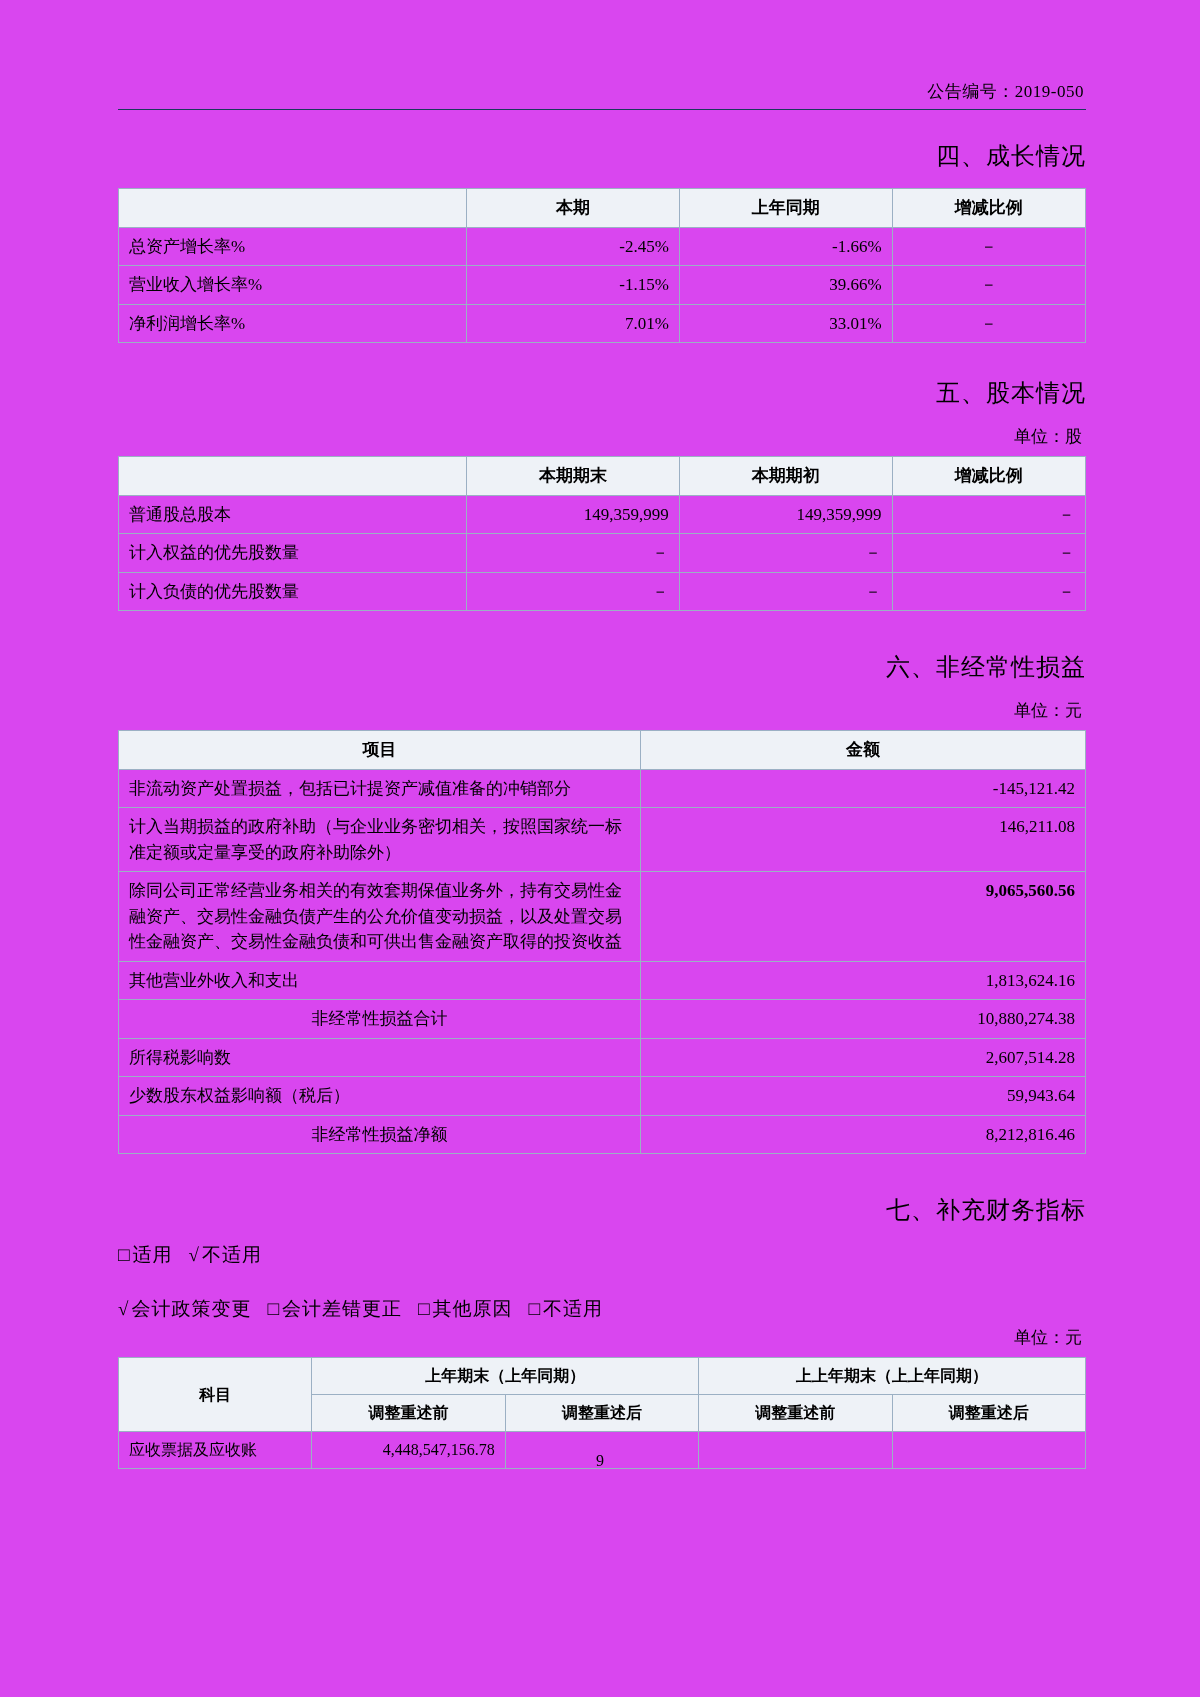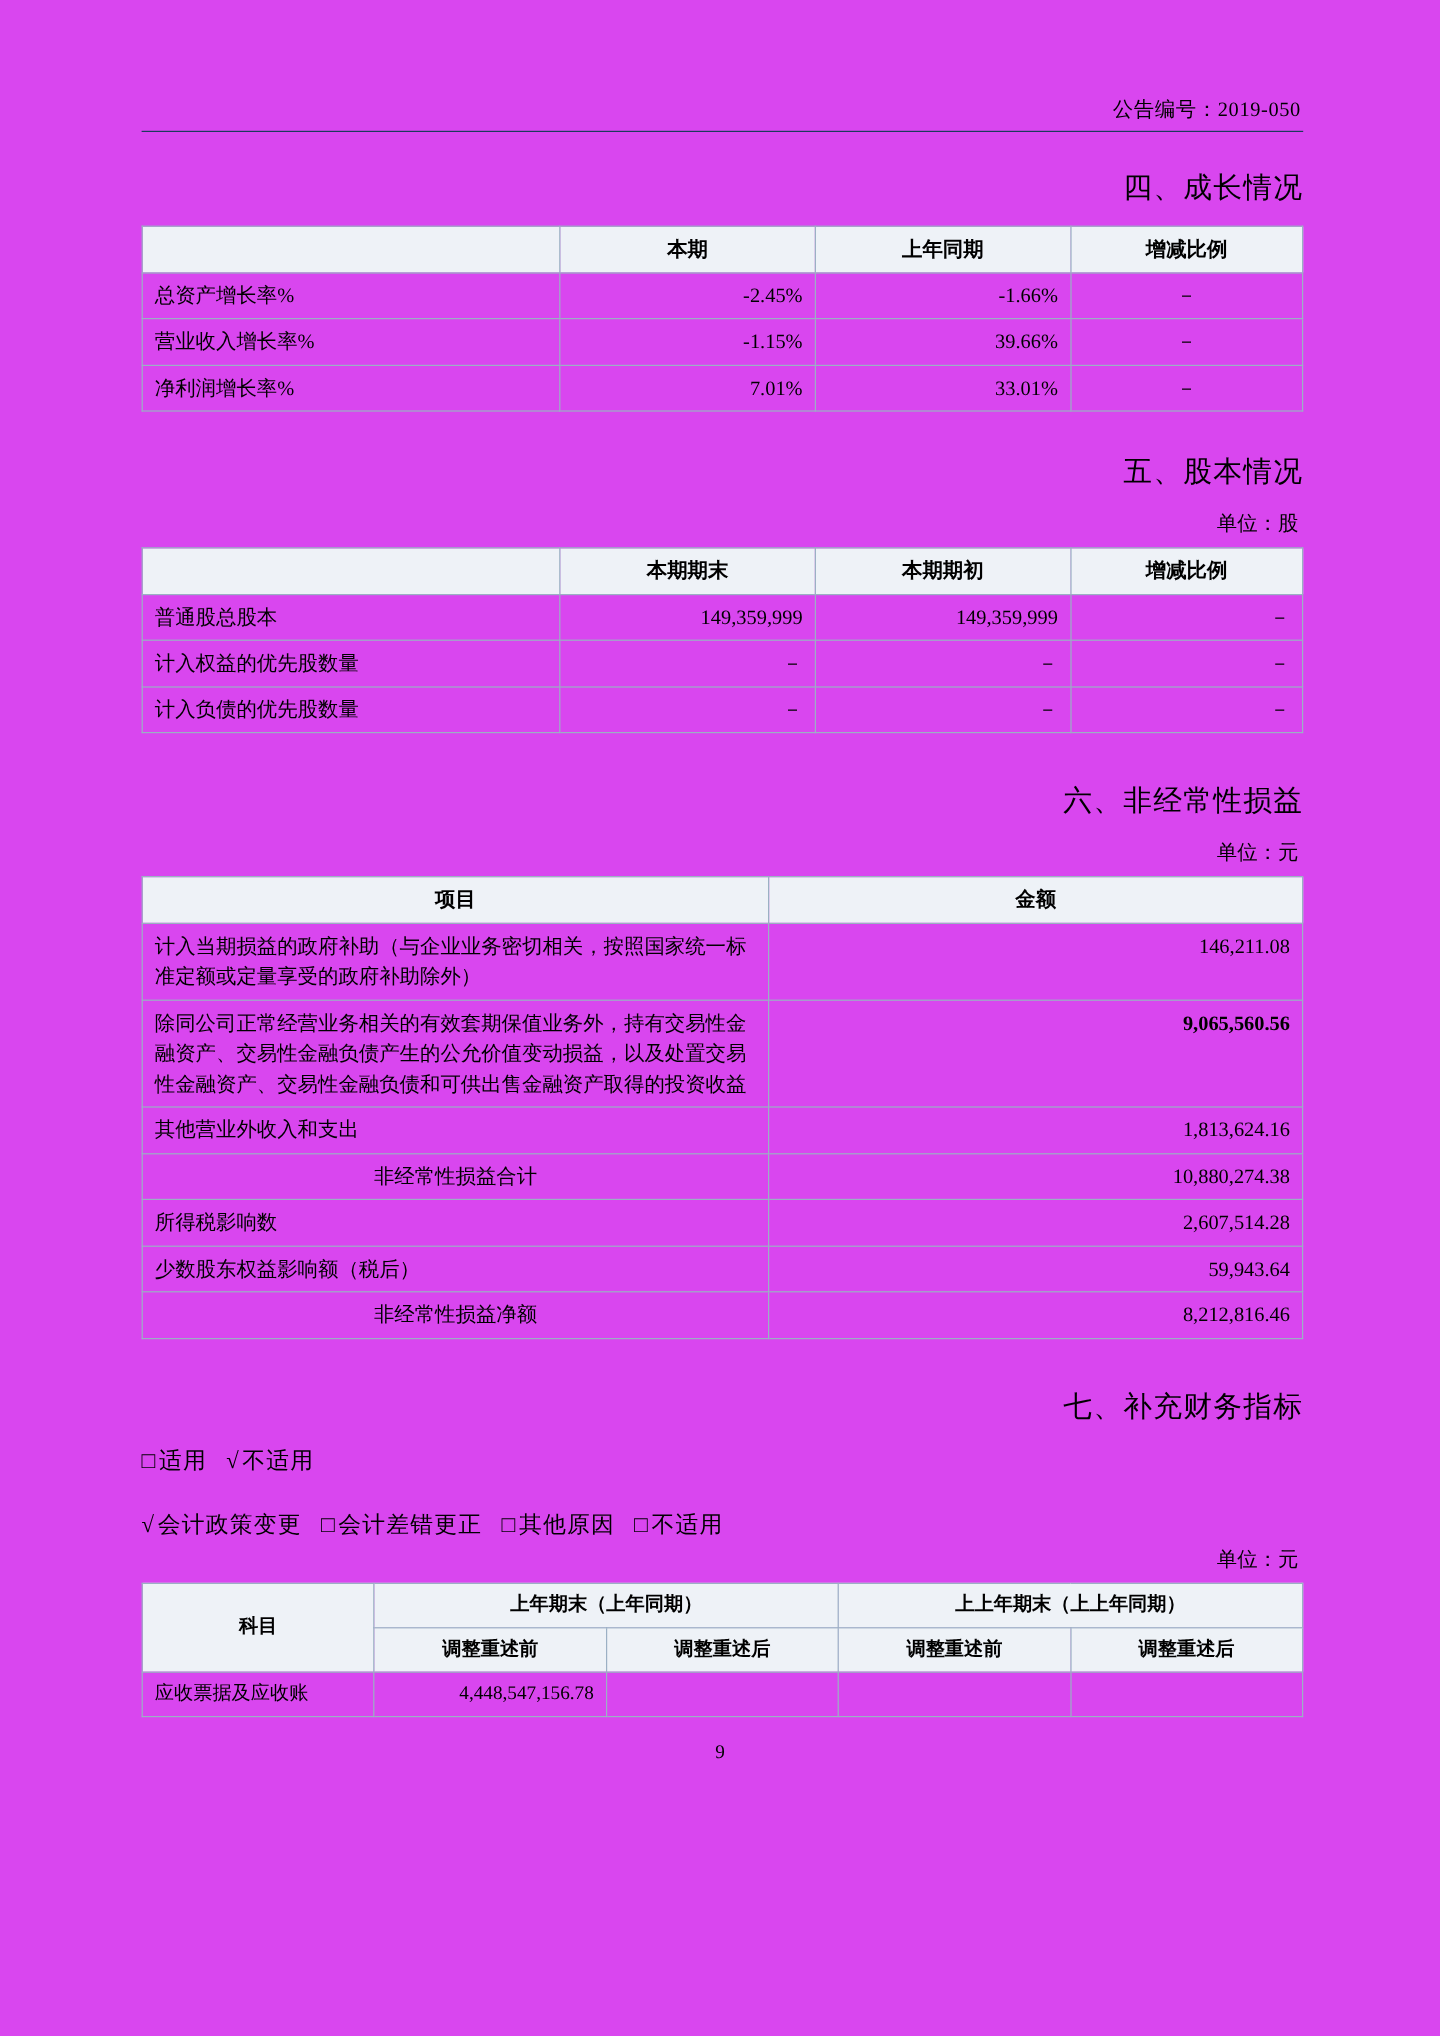--- a/index.html
+++ b/index.html
@@ -226,20 +226,24 @@
           <col class="c2">
         </colgroup>
       <thead>
         <tr>
           <th>项目</th>
           <th>金额</th>
         </tr>
       </thead>
       <tbody>
         <tr>
+          <td class="lbl">非流动资产处置损益，包括已计提资产减值准备的冲销部分</td>
+          <td class="num">-145,121.42</td>
+        </tr>
+        <tr>
           <td class="lbl">计入当期损益的政府补助（与企业业务密切相关，按照国家统一标准定额或定量享受的政府补助除外）</td>
           <td class="num" style="vertical-align: top;">146,211.08</td>
         </tr>
         <tr>
           <td class="lbl">除同公司正常经营业务相关的有效套期保值业务外，持有交易性金融资产、交易性金融负债产生的公允价值变动损益，以及处置交易性金融资产、交易性金融负债和可供出售金融资产取得的投资收益</td>
           <td class="num" style="vertical-align: top; font-weight: bold;">9,065,560.56</td>
         </tr>
         <tr>
           <td class="lbl">其他营业外收入和支出</td>
           <td class="num">1,813,624.16</td>

